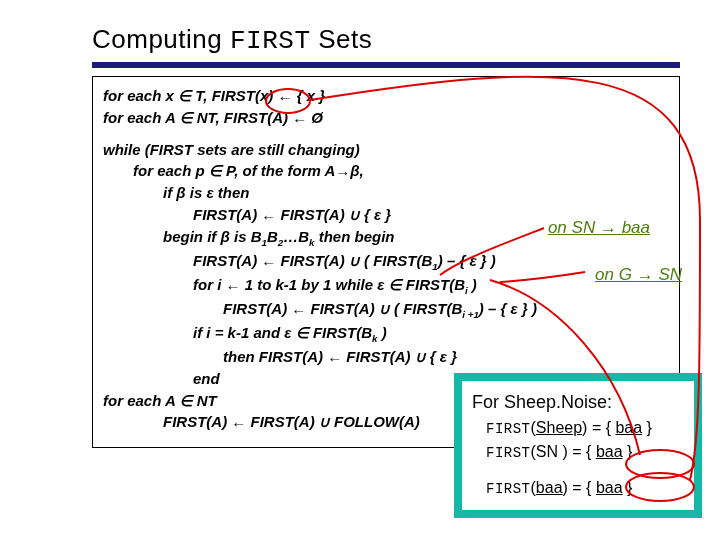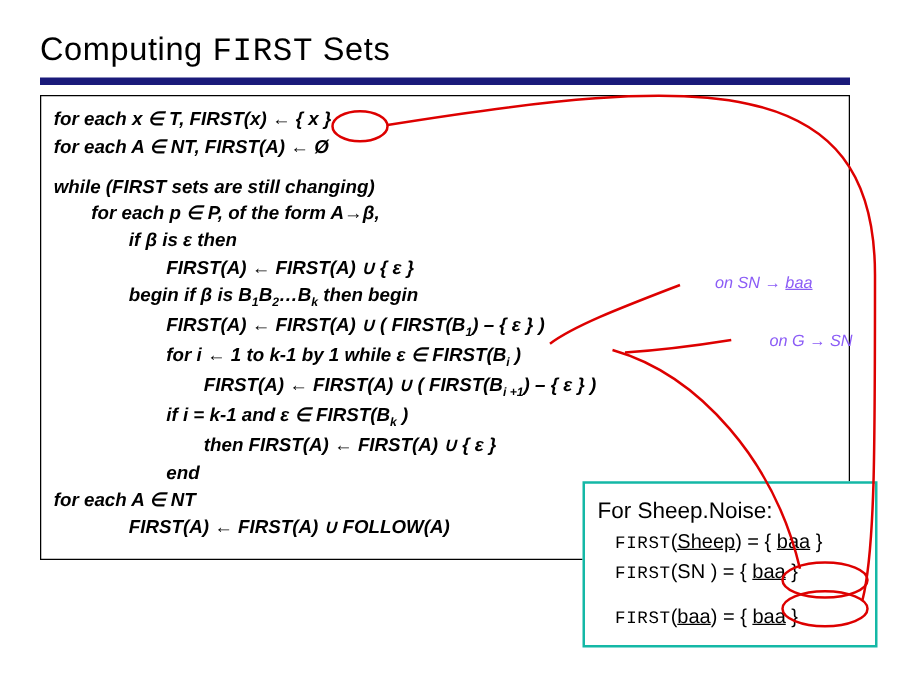--- a/index.html
+++ b/index.html
@@ -10,21 +10,21 @@
     background: #fff;
     font-family: "Comic Sans MS", "Comic Sans", cursive, sans-serif;
     color: #000;
     overflow: hidden;
   }
   .slide {
     position: relative;
     width: 720px;
     height: 540px;
     box-sizing: border-box;
-    padding: 24px 40px 20px 32px;
+    padding: 24px 40px 20px 92px;
   }
   .title {
     font-size: 26px;
     font-weight: normal;
     margin: 0 0 6px 0;
     letter-spacing: 0.5px;
   }
   .title .sc { font-family: "Courier New", monospace; font-variant: normal; }
   .rule {
     height: 6px;
@@ -40,34 +40,35 @@
   }
   .bi { font-style: italic; font-weight: bold; }
   .pad1 { padding-left: 30px; }
   .pad2 { padding-left: 60px; }
   .pad3 { padding-left: 90px; font-style: italic; }
   .pad4 { padding-left: 120px; }
   .sub { font-size: 0.65em; vertical-align: sub; }
 
   .annot {
     position: absolute;
-    color: #8b5cf6;
-    font-size: 13px;
+    color: #4d7c0f;
+    font-size: 17px;
     font-style: italic;
     font-weight: normal;
     white-space: nowrap;
+    text-decoration: underline;
   }
   .annot .arr { font-style: normal; }
 
   .resultbox {
     position: absolute;
     right: 18px;
     bottom: 22px;
     width: 212px;
-    border: 2px solid #14b8a6;
+    border: 8px solid #14b8a6;
     background: #fff;
     padding: 8px 10px 10px 10px;
     font-size: 16px;
     line-height: 1.5;
   }
   .resultbox .hdr { font-size: 18px; }
   .resultbox .fn { font-family: "Courier New", monospace; font-variant: small-caps; font-size: 14px; letter-spacing: 0.5px;}
   .ul { text-decoration: underline; }
   svg.overlay {
     position: absolute;

